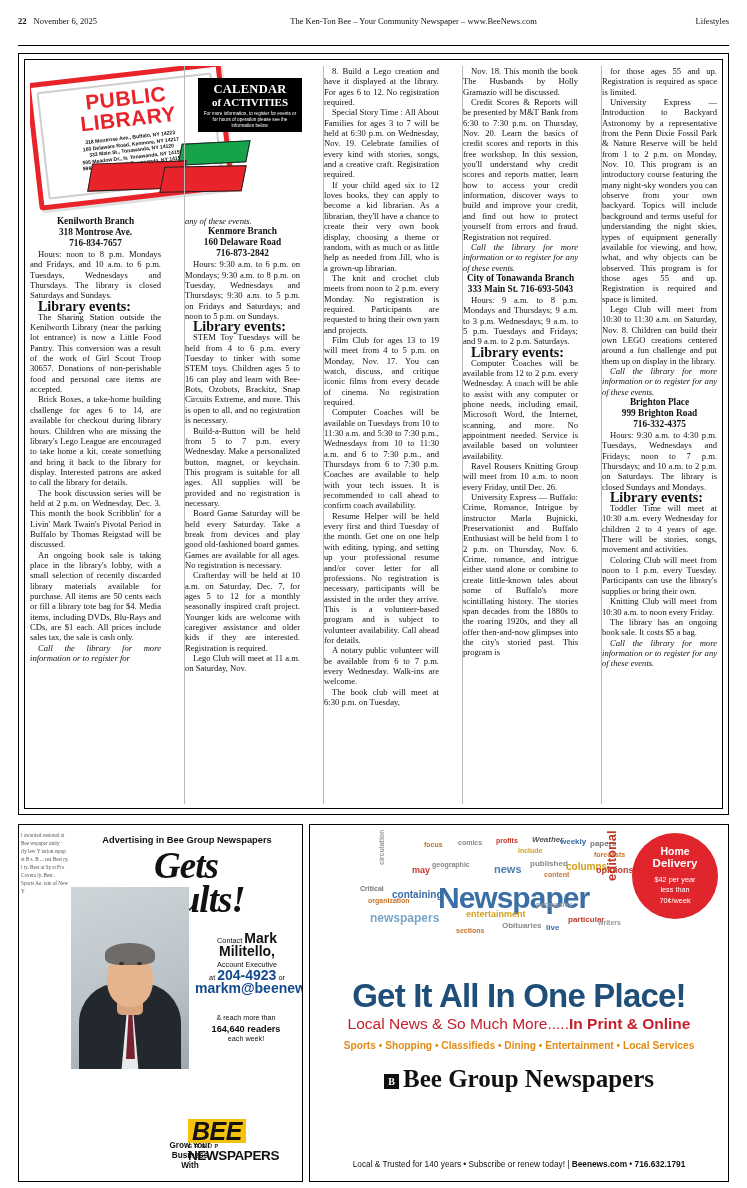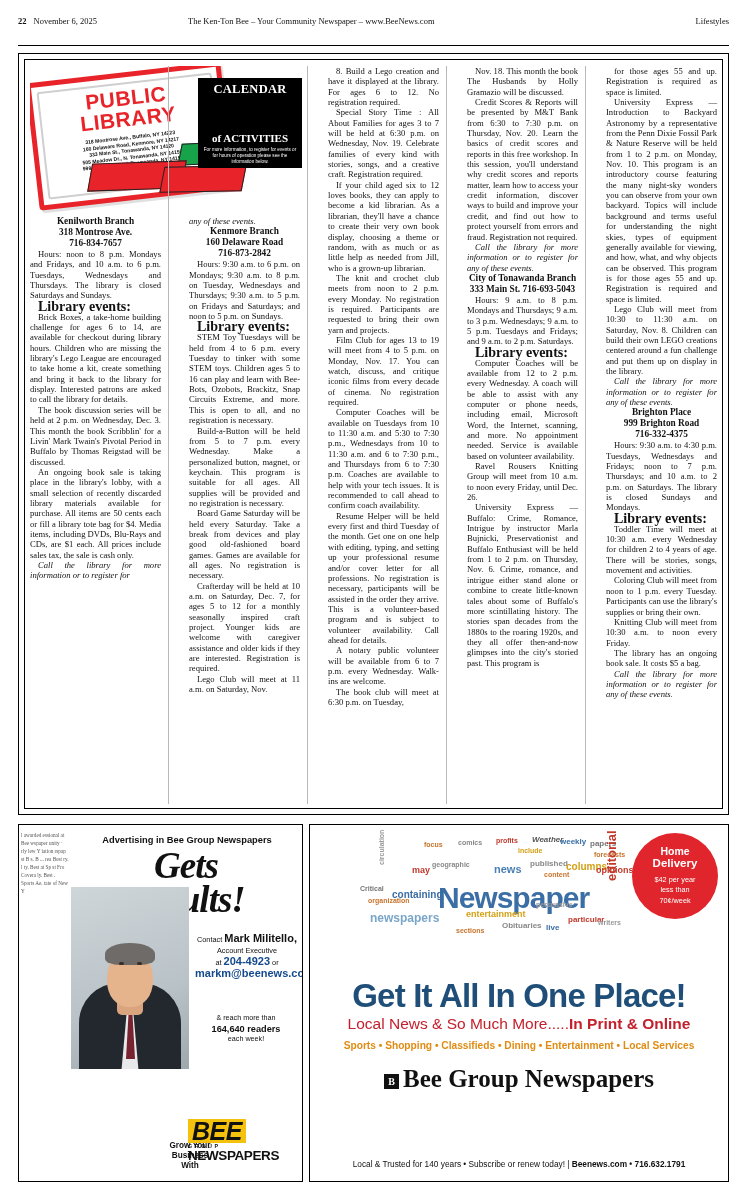--- a/index.html
+++ b/index.html
@@ -7,34 +7,34 @@
     width:747px;height:1188px;background:#ffffff;
     font-family:"Liberation Serif", serif;
     color:#111;-webkit-font-smoothing:none;
   }
   .page{position:relative;width:747px;height:1188px;box-sizing:border-box;padding:0 18px;}
 
   
   .masthead{display:flex;align-items:baseline;height:26px;padding-top:16px;font-size:8.5px;}
   .mh-left{display:flex;gap:7px;width:170px;}
   .mh-page{font-weight:bold;}
-  .mh-center{flex:1;}
+  .mh-center{flex:1;text-align:center;}
   .mh-right{width:90px;text-align:right;}
   .rule{border-top:1.1px solid #000;margin-top:3px;}
 
   
   .frame{
     position:relative;margin-top:7px;border:1.2px solid #000;
     padding:5px;height:762px;box-sizing:border-box;
   }
   .frame-inner{border:0.8px solid #000;height:100%;box-sizing:border-box;padding:6px 5px 4px 5px;position:relative;overflow:hidden;}
 
   .cols{display:flex;gap:7px;height:100%;}
   .col{width:133px;position:relative;}
-  .col + .col{border-left:0.6px solid #b9b9b9;padding-left:20px;}
+  .col + .col{border-left:0.6px solid #b9b9b9;padding-left:0;margin-left:16px;}
   .col:nth-child(1){width:131px;}
 
   
   .logo{position:relative;height:148px;width:272px;margin-bottom:2px;overflow:hidden;}
   .book-open{
     position:absolute;left:2px;top:6px;width:186px;height:118px;
     background:#fff;border:5px solid #e8242a;border-radius:4px;
     transform:rotate(-6.5deg);box-shadow:2px 3px 0 rgba(0,0,0,.12);
   }
   .book-open:before{
@@ -55,21 +55,21 @@
      border:1.2px solid #222;transform:skewX(-12deg) rotate(-2deg);}
   .bk-red2{position:absolute;left:132px;top:100px;width:80px;height:24px;background:#e8242a;
      border:1.2px solid #222;transform:skewX(-12deg) rotate(-1deg);}
   .bk-green{position:absolute;left:150px;top:76px;width:66px;height:20px;background:#16a34a;
      border:1.2px solid #222;transform:skewX(-14deg) rotate(-3deg);}
   .cal-box{
     position:absolute;right:0;top:12px;width:104px;background:#000;color:#fff;
     text-align:center;padding:5px 3px 3px 3px;box-sizing:border-box;
   }
   .cal-t1{font-family:"Liberation Serif",serif;font-weight:bold;font-size:12.5px;line-height:13px;letter-spacing:.3px;}
-  .cal-t2{font-family:"Liberation Serif",serif;font-weight:bold;font-size:11px;line-height:12px;margin-top:36px;}
+  .cal-t2{font-family:"Liberation Serif",serif;font-weight:bold;font-size:11px;line-height:12px;}
   .cal-sub{
     margin-top:3px;font-family:"Liberation Sans",sans-serif;font-size:4.6px;line-height:6px;
     color:#fff;padding:0 2px;
   }
 
   
   .hdr{text-align:center;font-weight:bold;font-size:9.3px;line-height:11px;}
   .evt{font-weight:bold;font-size:14px;line-height:11px;text-indent:8px;}
   p.body{
     margin:0;font-size:8.6px;line-height:10.35px;text-align:justify;
@@ -106,21 +106,21 @@
   .p-tie{position:absolute;left:55px;bottom:10px;width:9px;height:48px;background:#7a2330;
      clip-path:polygon(30% 0,70% 0,100% 100%,0% 100%);}
   .p-neck{position:absolute;left:46px;bottom:54px;width:26px;height:22px;background:#d9a47e;border-radius:5px;}
   .p-head{position:absolute;left:36px;bottom:62px;width:46px;height:58px;background:#e5b48c;border-radius:50% 50% 45% 45%;}
   .p-hair{position:absolute;left:34px;bottom:104px;width:50px;height:22px;background:#6e6b68;border-radius:50% 50% 30% 30%;}
   .p-eye{position:absolute;width:5px;height:3px;background:#3b2f28;border-radius:2px;}
   .contact{
     position:absolute;left:176px;top:108px;width:104px;font-family:"Liberation Sans",sans-serif;
     font-size:7.3px;line-height:11px;color:#111;text-align:center;
   }
-  .contact b{font-size:11px;text-align:right;}
+  .contact b{font-size:14px;text-align:right;}
   .contact .blue{color:#134a8e;font-weight:bold;}
   .reach{
     position:absolute;left:172px;top:188px;width:110px;text-align:center;
     font-family:"Liberation Sans",sans-serif;font-size:7.2px;line-height:10.5px;color:#111;
   }
   .reach .big{font-weight:bold;font-size:9.2px;}
   .grow{
     position:absolute;left:138px;bottom:10px;width:66px;text-align:center;
     font-family:"Liberation Sans",sans-serif;font-weight:bold;font-size:8.2px;line-height:10px;color:#111;
   }
@@ -214,20 +214,21 @@
             <div class="cal-t2">of ACTIVITIES</div>
             <div class="cal-sub">For more information, to register for events or for hours of operation please see the information below.</div>
           </div>
         </div>
 
         <div class="hdr">Kenilworth Branch</div>
         <div class="hdr">318 Montrose Ave.</div>
         <div class="hdr">716-834-7657</div>
         <p class="body">Hours: noon to 8 p.m. Mondays and Fridays, and 10 a.m. to 6 p.m. Tuesdays, Wednesdays and Thursdays. The library is closed Saturdays and Sundays.</p>
         <div class="evt">Library events:</div>
+        <p class="body">The Sharing Station outside the Kenilworth Library (near the parking lot entrance) is now a Little Food Pantry. This conversion was a result of the work of Girl Scout Troop 30657. Donations of non-perishable food and personal care items are accepted.</p>
         <p class="body">Brick Boxes, a take-home building challenge for ages 6 to 14, are available for checkout during library hours. Children who are missing the library's Lego League are encouraged to take home a kit, create something and bring it back to the library for display. Interested patrons are asked to call the library for details.</p>
         <p class="body">The book discussion series will be held at 2 p.m. on Wednesday, Dec. 3. This month the book Scribblin' for a Livin' Mark Twain's Pivotal Period in Buffalo by Thomas Reigstad will be discussed.</p>
         <p class="body">An ongoing book sale is taking place in the library's lobby, with a small selection of recently discarded library materials available for purchase. All items are 50 cents each or fill a library tote bag for $4. Media items, including DVDs, Blu-Rays and CDs, are $1 each. All prices include sales tax, the sale is cash only.</p>
         <p class="body ital">Call the library for more information or to register for</p>
       </div>
 
       <div class="col">
         <div style="height:150px"></div>
         <p class="body ital" style="text-indent:0">any of these events.</p>
         <div class="hdr">Kenmore Branch</div>

